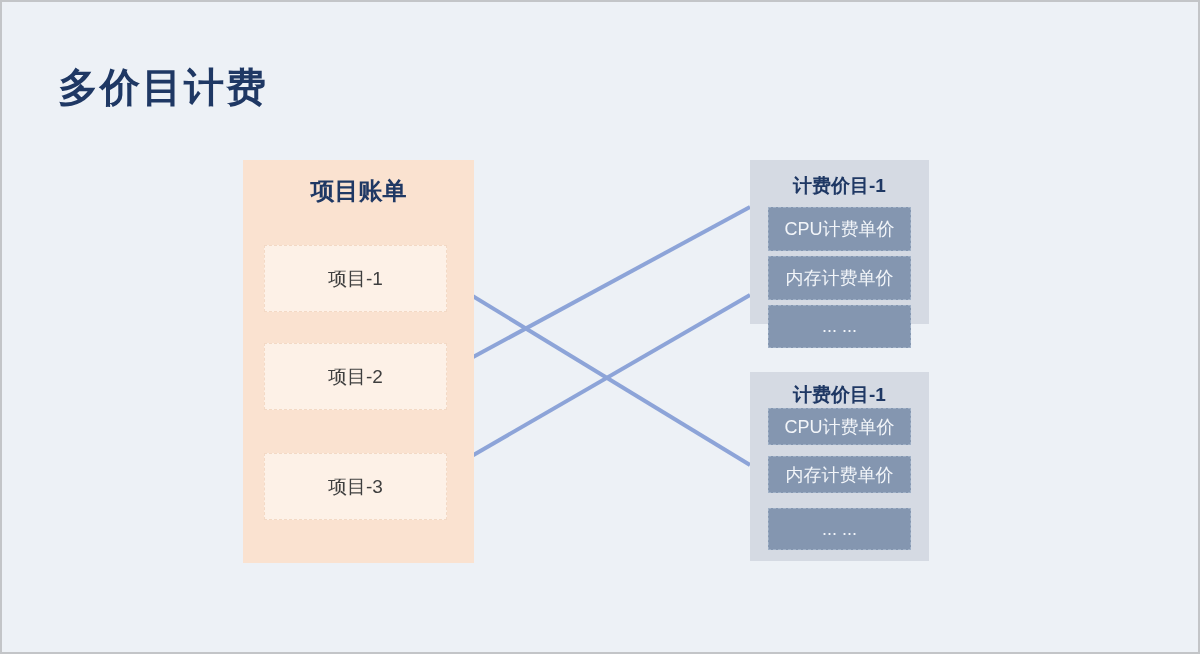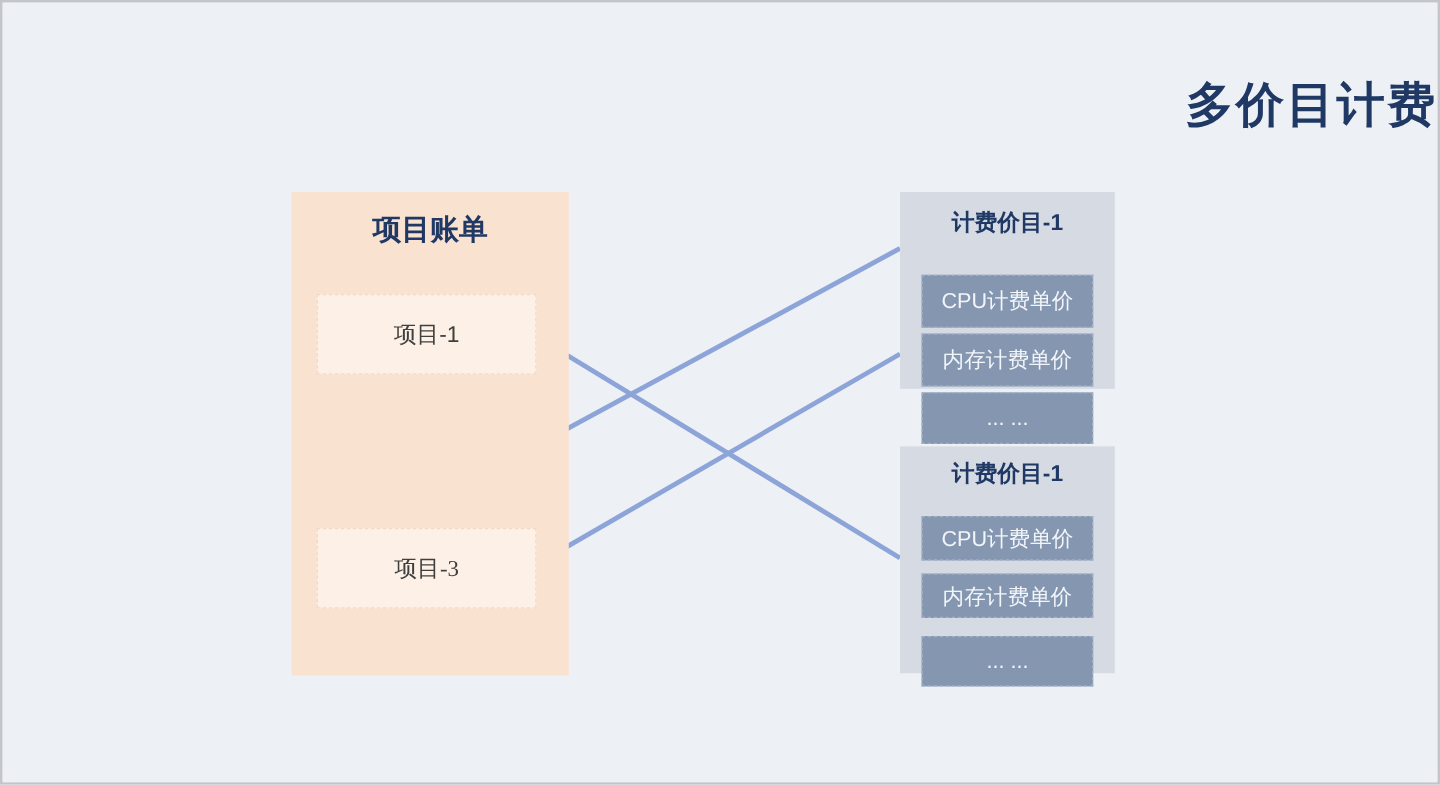--- a/index.html
+++ b/index.html
@@ -6,21 +6,21 @@
   .stage {
     position:relative; width:1200px; height:654px;
     background:var(--background,#edf1f6);
     border:2px solid var(--page-border,#c3c5c8);
     box-sizing:border-box;
     font-family:"Liberation Sans", sans-serif;
     overflow:hidden;
   }
   .main-title {
     position:absolute; top:58px; left:0; right:0;
-    text-align:right; padding-left:56px;
+    text-align:left; padding-left:56px;
     font-size:40px; font-weight:bold; letter-spacing:2px;
     color:var(--title-text,#1f3864);
   }
   
   .bill-panel {
     position:absolute; left:241px; top:158px; width:231px; height:403px;
     background:var(--bill-panel-bg,#fae2d0);
   }
   .bill-panel-title {
     margin-top:15px; text-align:center;
@@ -28,40 +28,40 @@
   }
   .bill-item {
     position:absolute; left:21px; width:183px; height:67px;
     background:var(--bill-item-bg,#fdf1e7);
     border:1px dashed #f3d9c5; box-sizing:border-box;
     display:flex; align-items:center; justify-content:center;
     font-size:19px; color:var(--bill-item-text,#3f3f3f);
   }
   .bill-item-0 { top:85px; }
   .bill-item-1 { top:183px; }
-  .bill-item-2 { top:280px;font-family:Liberation Serif, serif; }
+  .bill-item-2 { top:293px; }
   
   .price-panel {
     position:absolute; left:748px; width:179px;
     background:var(--price-panel-bg,#d5dae3);
   }
   .price-panel-0 { top:158px; height:164px; }
   .price-panel-1 { top:370px; height:189px; }
   .price-panel-title {
     text-align:center; font-size:19px; font-weight:bold;
     color:var(--title-text,#1f3864);
   }
   .price-panel-0 .price-panel-title { margin-top:13px; }
   .price-panel-1 .price-panel-title { margin-top:10px; }
   .price-item {
     position:absolute; left:18px; width:143px;
     background:var(--price-item-bg,#8496b0);
     border:1px dashed #9fb0c6; box-sizing:border-box;
     display:flex; align-items:center; justify-content:center;
-    font-size:18px; color:var(--price-item-text,#f2f5f9);margin-top:22px;
+    font-size:18px; color:var(--price-item-text,#f2f5f9);
   }
   .price-panel-0 .price-item-0 { top:47px;  height:44px; }
   .price-panel-0 .price-item-1 { top:96px;  height:44px; }
   .price-panel-0 .price-item-2 { top:145px; height:43px; }
   .price-panel-1 .price-item-0 { top:36px;  height:37px; }
   .price-panel-1 .price-item-1 { top:84px;  height:37px; }
   .price-panel-1 .price-item-2 { top:136px; height:42px; }
   
   .arrow-layer {
     position:absolute; left:0; top:0; width:1200px; height:654px;
@@ -86,20 +86,23 @@
         <line x1="748" y1="293" x2="449" y2="466" stroke="#8da4d8" stroke-width="4" marker-end="url(#arrowhead)"></line>
         <line x1="748" y1="463" x2="446" y2="279" stroke="#8da4d8" stroke-width="4" marker-end="url(#arrowhead)"></line>
       </g>
   </svg>
 
   <div class="bill-panel">
     <div class="bill-panel-title">项目账单</div>
     <div class="bill-item bill-item-0">
       <span>项目-1</span>
     </div>
+    <div class="bill-item bill-item-1">
+      <span>项目-2</span>
+    </div>
     <div class="bill-item bill-item-2">
       <span>项目-3</span>
     </div>
   </div>
 
   <div class="price-panel price-panel-0">
     <div class="price-panel-title">计费价目-1</div>
     <div class="price-item price-item-0">
       <span>CPU计费单价</span>
     </div>

